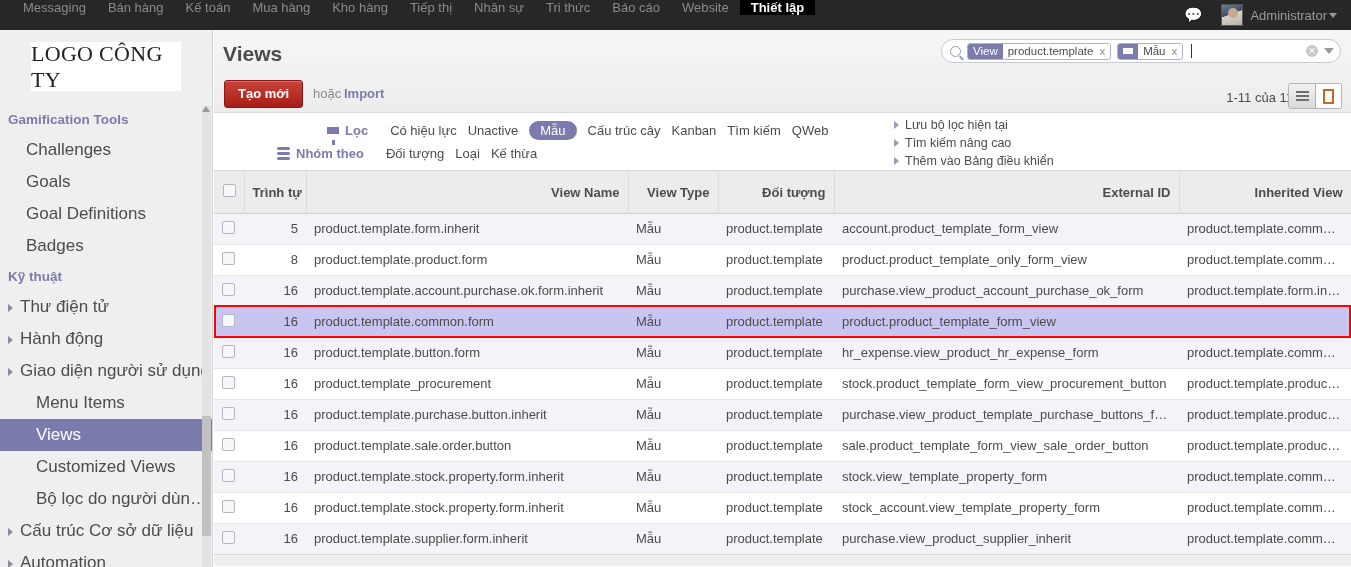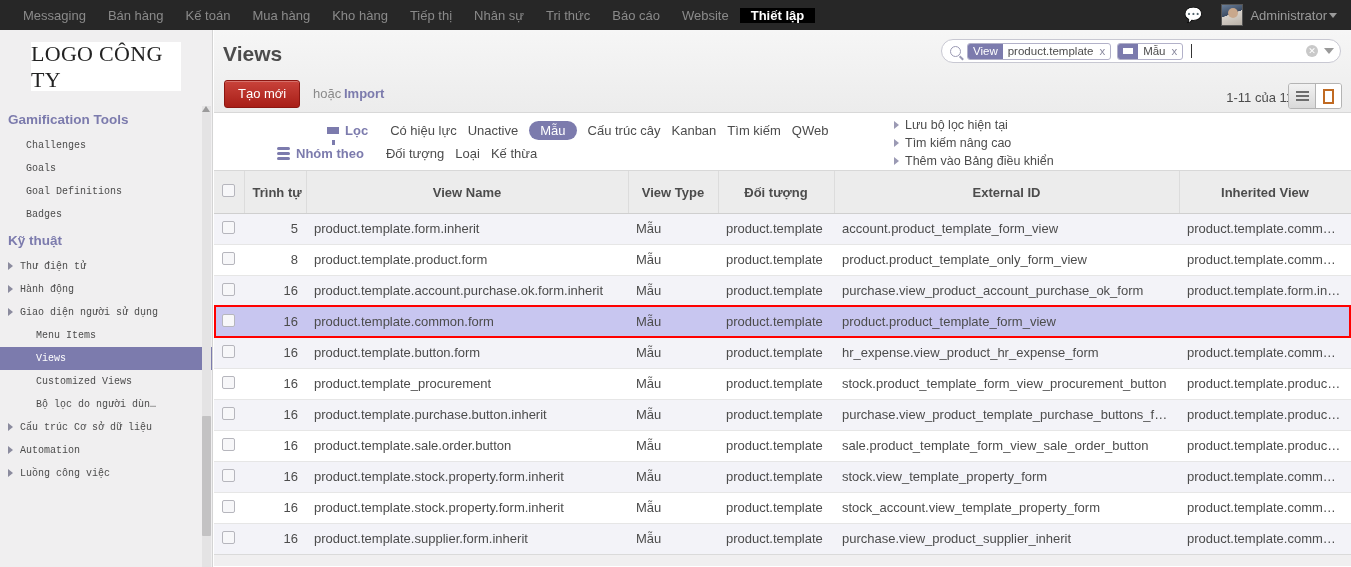--- a/index.html
+++ b/index.html
@@ -14,21 +14,21 @@
   }
 
   
   #topbar {
     position: absolute; top: 0; left: 0;
     width: 1351px; height: 30px;
     background: #272727;
     display: flex; align-items: stretch;
   }
   #topbar .menu {
-    display: flex; align-items: center; margin-left: 12px;
+    display: flex; align-items: flex-start; margin-left: 12px;
   }
   #topbar .menu-item {
     display: flex; align-items: center;
     padding: 0 11px;
     color: #8a8a8a;
     font-size: 13px;
     white-space: nowrap;
     cursor: pointer;
   }
   #topbar .menu-item.active {
@@ -82,25 +82,24 @@
   }
   .side-section {
     color: #7c7bad;
     font-weight: bold;
     font-size: 13.5px;
     padding: 7px 0 7px 8px;
   }
   .side-item {
     padding: 6px 0 6px 26px;
     color: #4c4c4c;
-    font-size: 10px;
+    font-size: 17px;
     cursor: pointer;
     white-space: nowrap;
     overflow: hidden;
-    font-family: Liberation Mono, monospace;
   }
   .side-item.sub { padding-left: 36px; }
   .side-item.selected {
     background: #7c7bad;
     color: #fff;
   }
   .side-item.toggle { padding-left: 8px; }
   .side-item.toggle .arrow {
     display: inline-block;
     width: 0; height: 0;
@@ -146,21 +145,21 @@
   #page-title {
     position: absolute; left: 9px; top: 12px;
     font-size: 21px; font-weight: bold; color: #4c4c4c;
   }
   #btn-create {
     position: absolute; left: 10px; top: 50px;
     background: linear-gradient(to bottom,#c9433b 0%, #a81e17 100%);
     border: 1px solid #8c1611;
     border-radius: 3px;
     color: #fff;
-    font-size: 13px; font-weight: normal;
+    font-size: 13px; font-weight: bold;
     padding: 5px 13px 6px 13px;
     cursor: pointer;
     box-shadow: inset 0 1px 0 rgba(255,255,255,.25);
   }
   #or-text {
     position: absolute; left: 99px; top: 56px;
     font-size: 13px; color: #8a8a8a;
   }
   #import-link {
     position: absolute; left: 130px; top: 56px;
@@ -333,21 +332,21 @@
     border-collapse: collapse;
     table-layout: fixed;
     font-size: 13px;
   }
   table.list thead th {
     background: #ececec;
     border-bottom: 1px solid #cfcfcf;
     border-right: 1px solid #dcdcdc;
     color: #4c4c4c;
     font-weight: bold;
-    text-align: center;
+    text-align: right;
     padding: 12px 8px 11px 8px;
     height: 42px;
     vertical-align: middle;
     white-space: nowrap;
   }
   table.list thead th.num { text-align: right; }
   table.list tbody td {
     border-bottom: 1px solid #e6e6e6;
     padding: 7px 8px;
     height: 29px;

